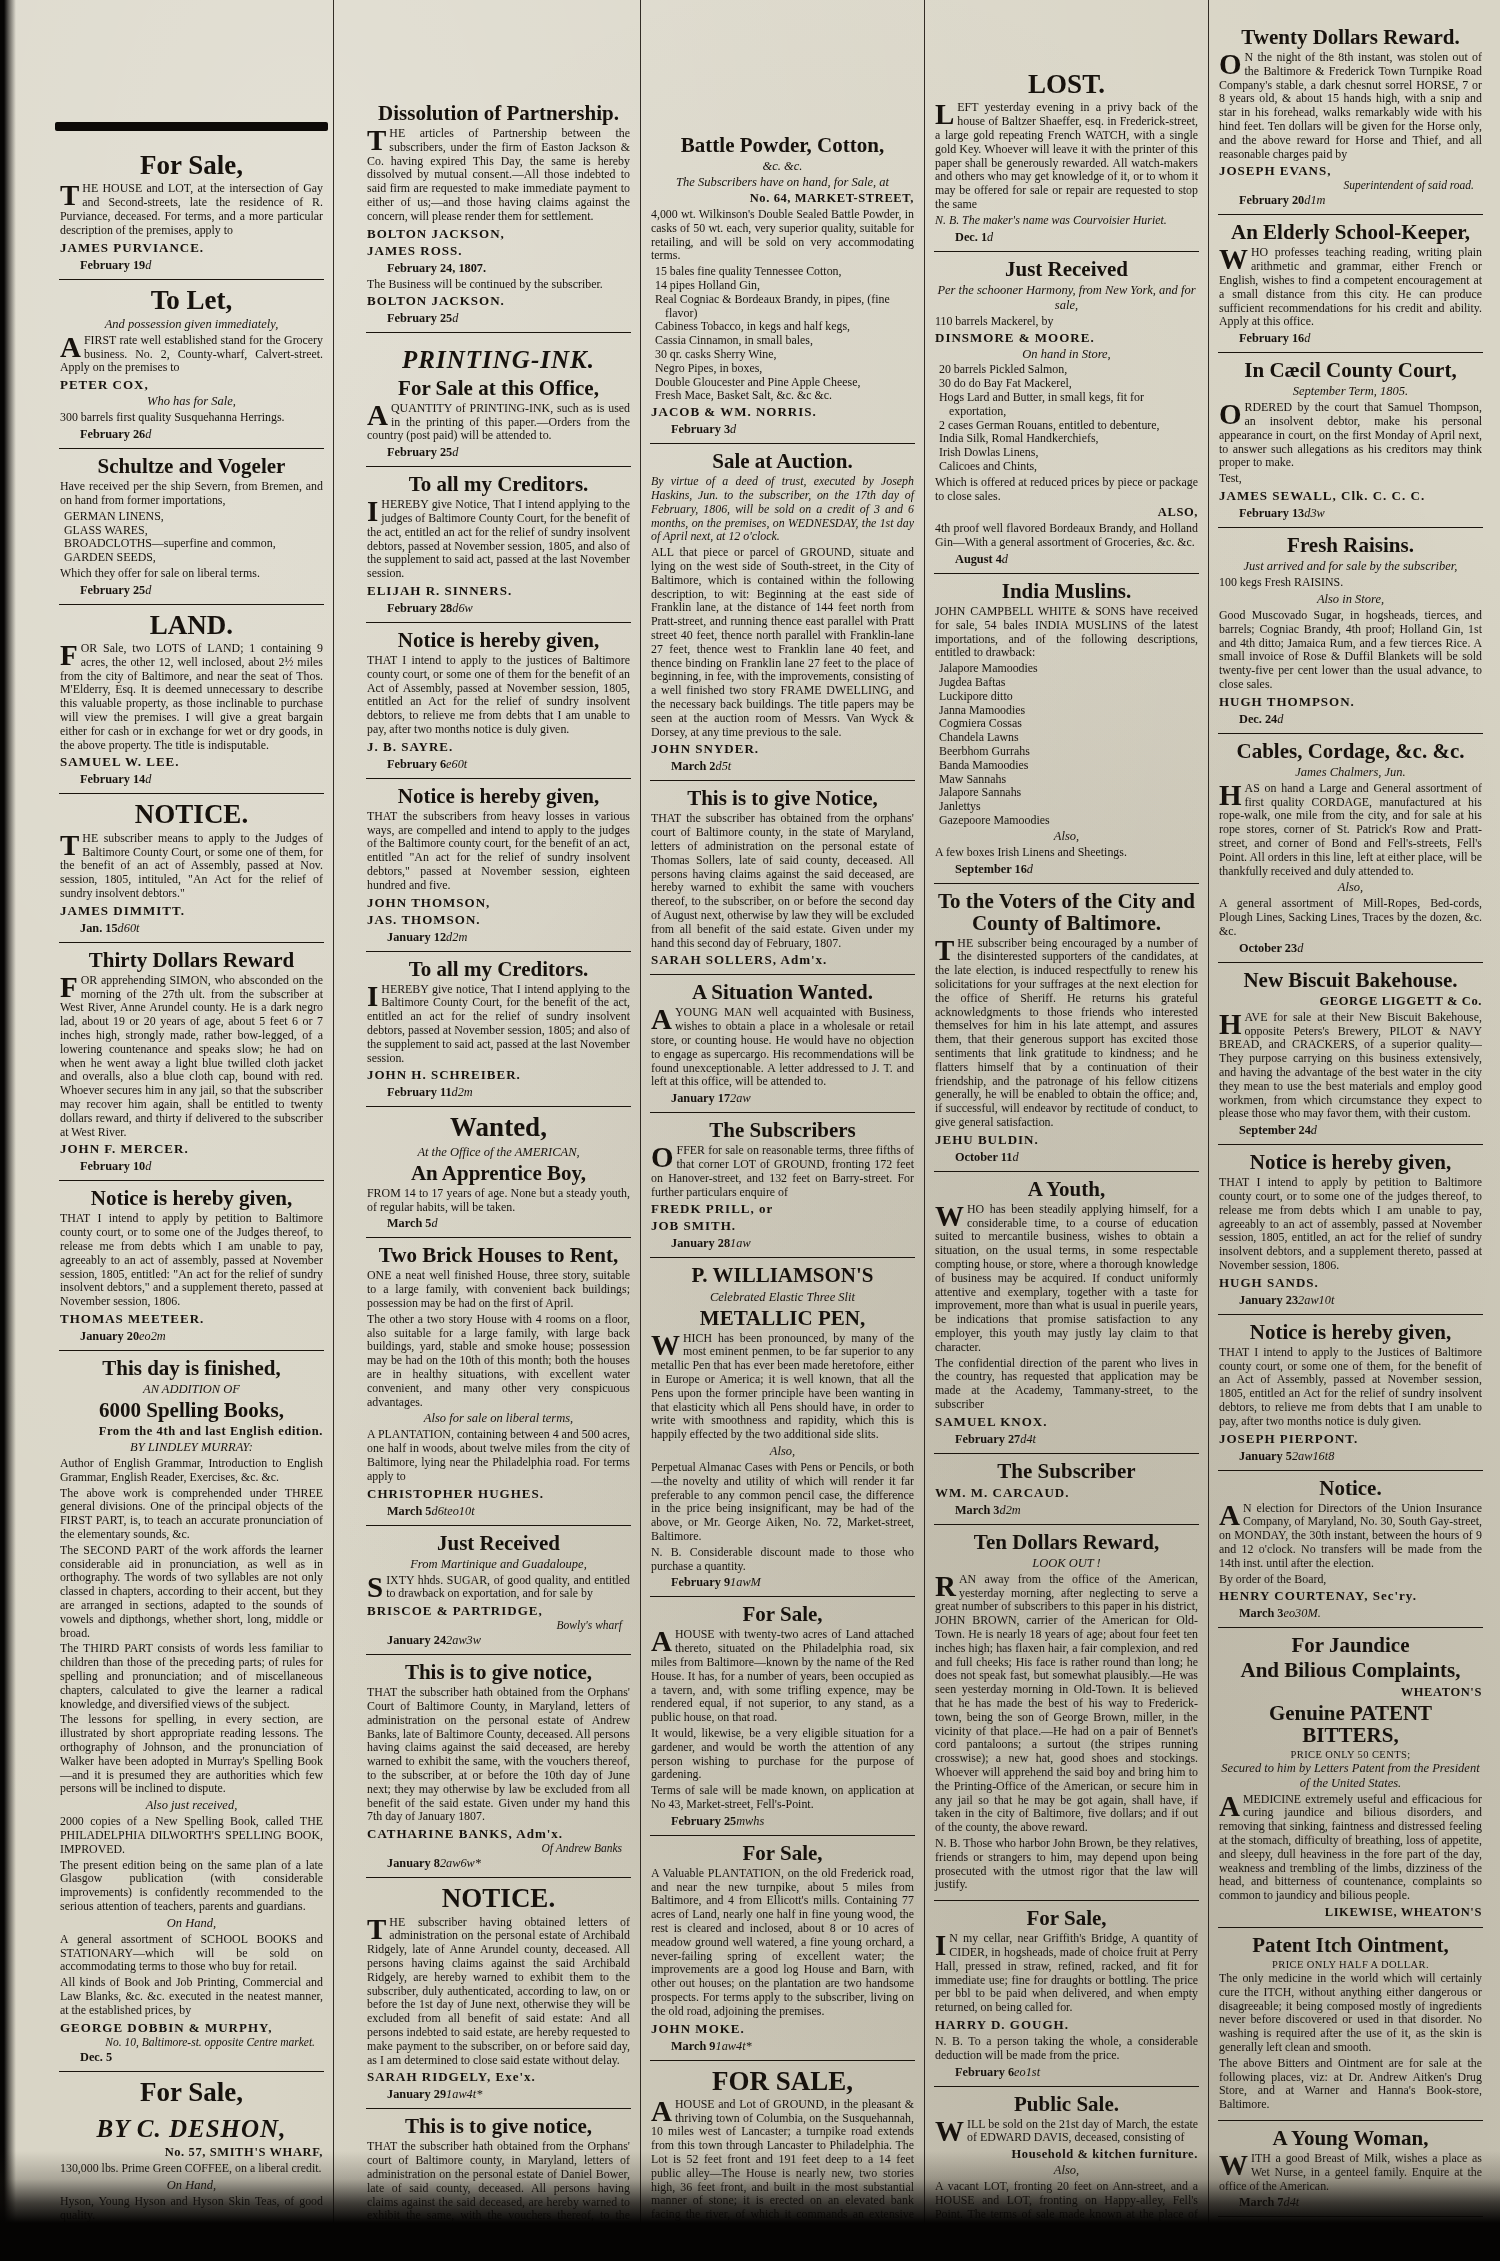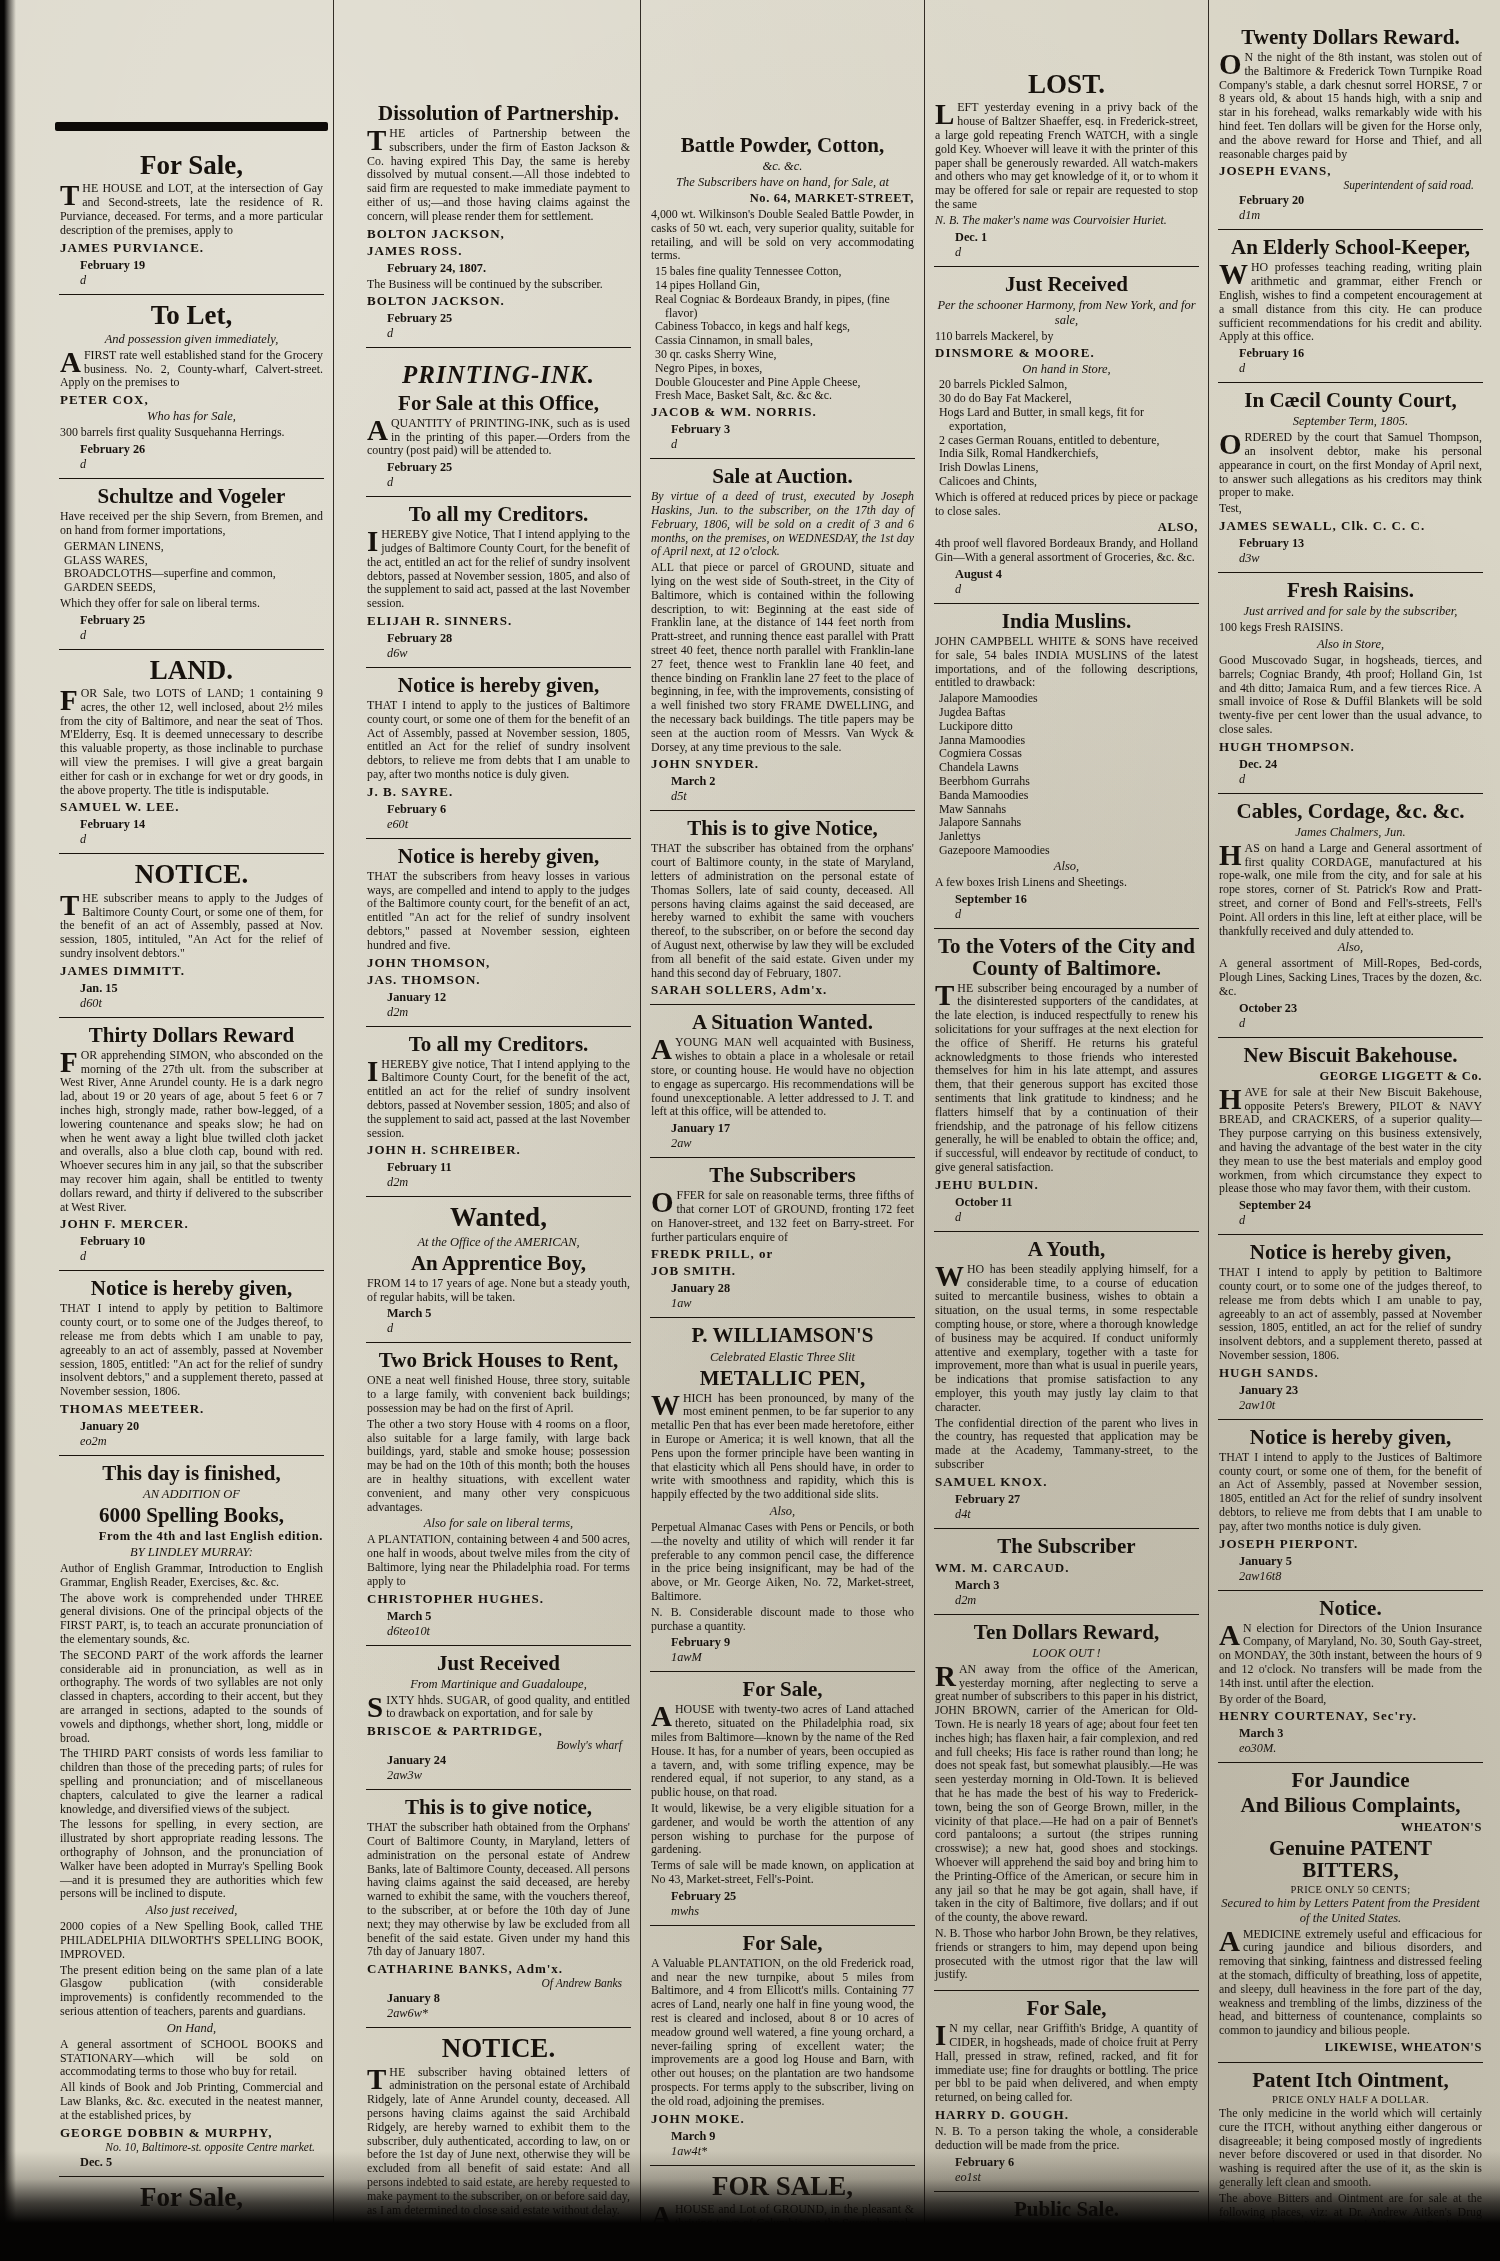--- a/index.html
+++ b/index.html
@@ -28,21 +28,21 @@
   .hi{font-size:25px;font-weight:bold;font-style:italic;text-align:center;line-height:1.05;margin:10px 0 3px;letter-spacing:1px;}
   .sc{font-size:12.5px;font-weight:bold;text-align:right;letter-spacing:.6px;margin:1px 0;}
   .si{font-size:12.5px;font-style:italic;text-align:center;margin:1px 0;}
   .ssm{font-size:10.5px;font-weight:normal;text-align:center;margin:1px 0;letter-spacing:.4px;}
   .p{font-size:11.9px;line-height:1.16;text-align:justify;margin:2px 0;text-indent:0;}
   .p.pd::first-letter{font-size:29px;font-weight:bold;float:left;line-height:.78;padding:2px 3px 0 0;}
   .p.pi{font-style:italic;}
   .it{font-size:11.9px;line-height:1.16;padding-left:14px;text-indent:-10px;margin:0;}
   .sig{font-size:13px;font-weight:bold;letter-spacing:1px;margin:1px 6px 0 0;}
   .ss{font-size:11.5px;font-style:italic;text-align:right;margin:0 8px;}
-  .dl{display:flex;justify-content:center;font-size:12.3px;font-weight:bold;margin:2px 8px 0 20px;flex-direction:column;}
+  .dl{display:flex;justify-content:flex-start;font-size:12.3px;font-weight:bold;margin:2px 8px 0 20px;}
   .dl span:last-child{font-weight:normal;font-style:italic;}
 </style>
 </head>
 <body>
 
 <div class="sheet">
   <div class="cols" id="cols">
       <div class="col c1">
         <section class="article">
           <div class="h1">For Sale,</div>

